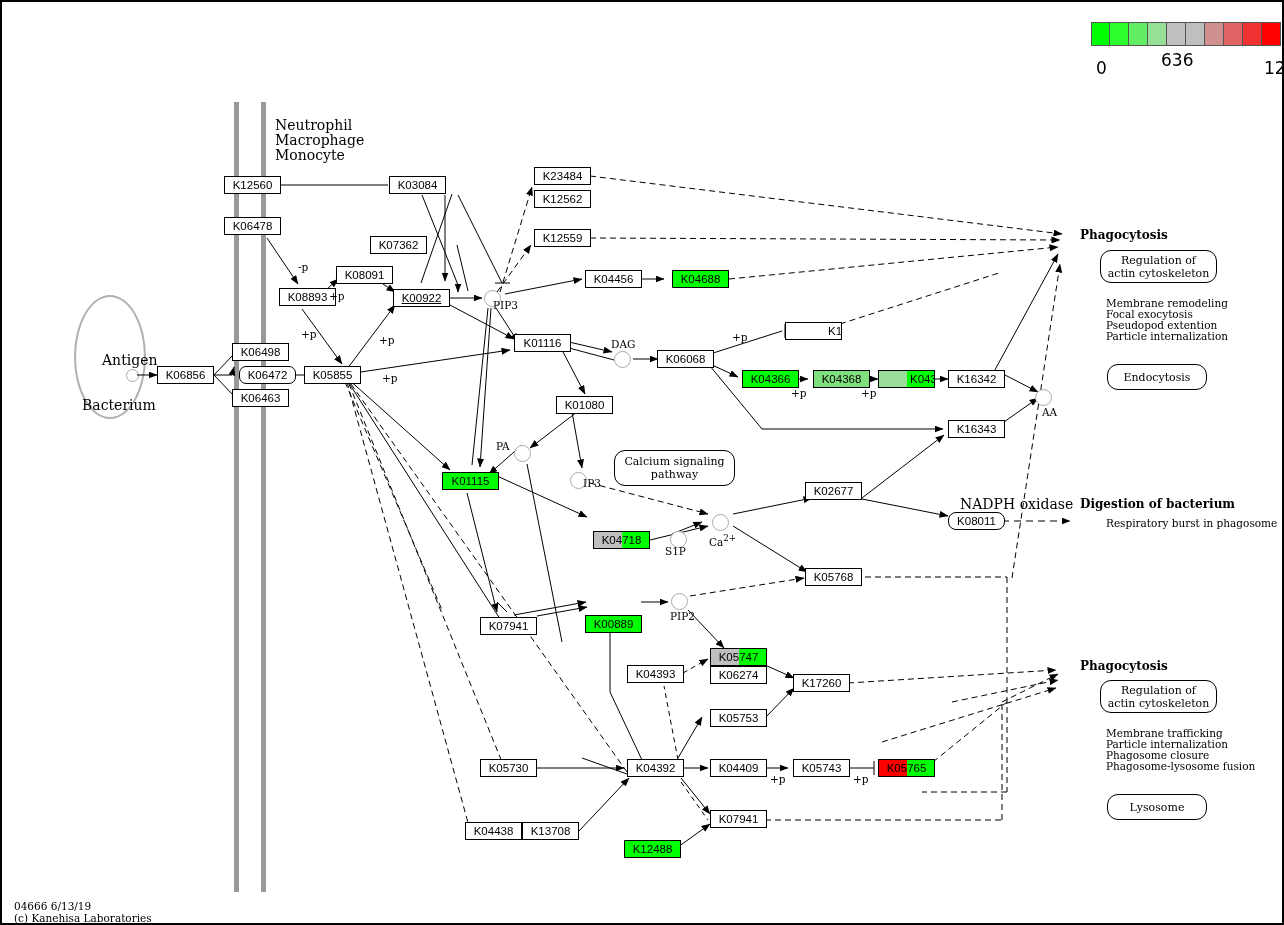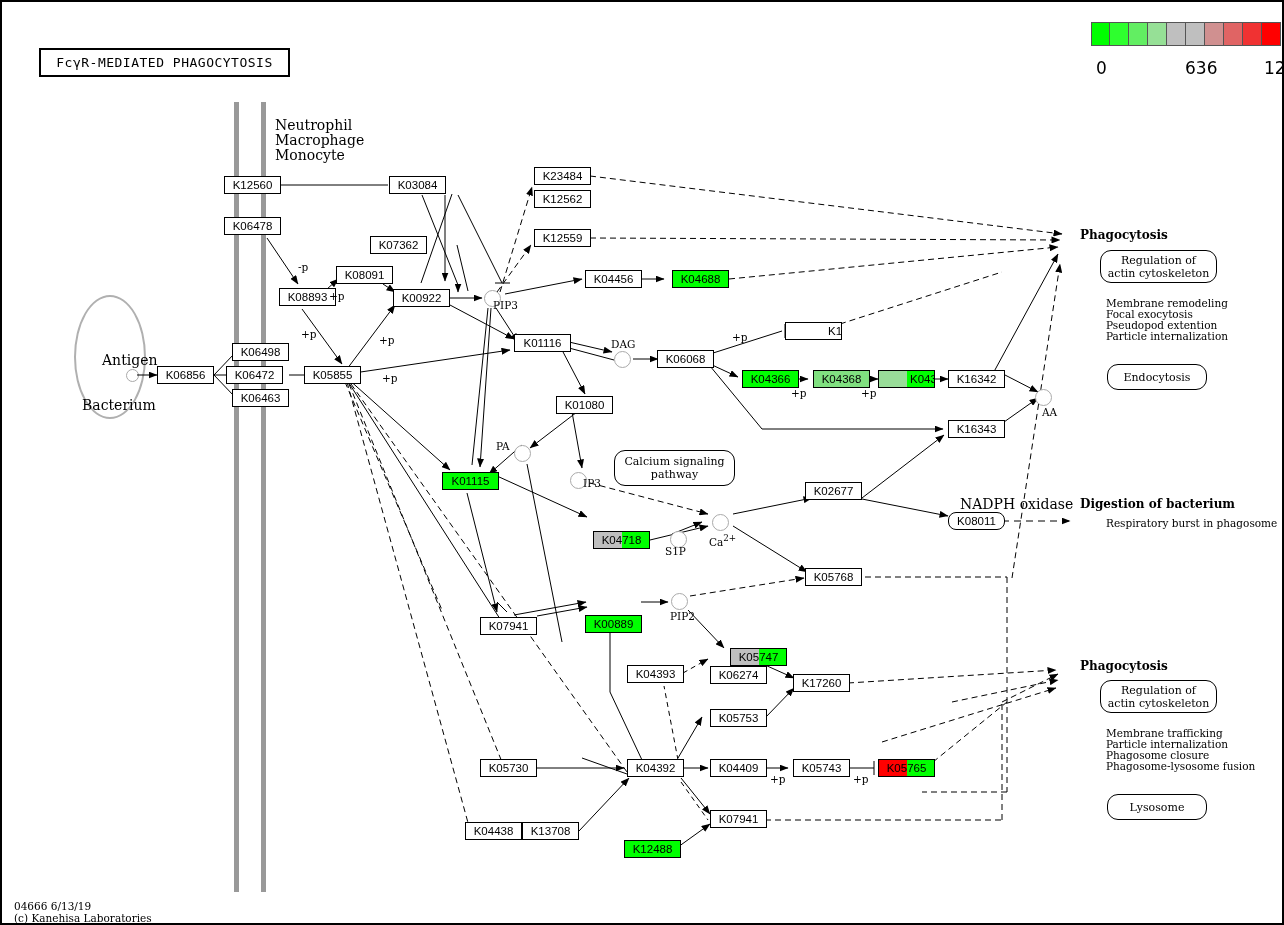--- a/index.html
+++ b/index.html
@@ -48,36 +48,35 @@
   .legnum{position:absolute;font-family:"DejaVu Sans",sans-serif;font-size:17px;color:#000;}
 
   
   #footer{position:absolute;left:12px;top:898px;font-family:"DejaVu Serif",serif;font-size:10.5px;line-height:12px;color:#000;}
 </style>
 </head>
 <body>
 
 <div id="root">
 
-  <div id="title">FcγR-MEDIATED PHAGOCYTOSIS</div>
 
   <div id="legend">
       <div style="background: rgb(0, 255, 0);"></div>
       <div style="background: rgb(46, 255, 46);"></div>
       <div style="background: rgb(98, 238, 98);"></div>
       <div style="background: rgb(150, 224, 150);"></div>
       <div style="background: rgb(191, 191, 191);"></div>
       <div style="background: rgb(191, 191, 191);"></div>
       <div style="background: rgb(208, 144, 144);"></div>
       <div style="background: rgb(224, 100, 100);"></div>
       <div style="background: rgb(240, 50, 50);"></div>
       <div style="background: rgb(255, 0, 0);"></div>
     </div>
   <div class="legnum" style="left:1094px;top:56px;">0</div>
-  <div class="legnum" style="left:1159px;top:56px;margin-left:24px;">636</div>
+  <div class="legnum" style="left:1159px;top:48px;">636</div>
   <div class="legnum" style="left:1224px;top:56px;margin-left:38px;">1271</div>
 
   <div class="memb" style="left:232px;top:100px;height:790px;"></div>
   <div class="memb" style="left:259px;top:100px;height:790px;"></div>
 
   <div id="cell"></div>
   <div class="lbl" style="left:100px;top:351px;">Antigen</div>
   <div class="lbl" style="left:80px;top:396px;text-align:right;">Bacterium</div>
   <div class="node sm" style="left:124px;top:367px;"></div>
 
@@ -242,31 +241,31 @@
     </div>
   <div class="kbox" style="left:368px;top:234px;">
       <span class="txt">K07362</span>
     </div>
   <div class="kbox" style="left:334px;top:264px;">
       <span class="txt">K08091</span>
     </div>
   <div class="kbox" style="left:277px;top:286px;">
       <span class="txt">K08893</span>
     </div>
-  <div class="kbox" style="left:391px;top:287px;">
+  <div class="kbox" style="left:391px;top:287px;text-decoration:underline;">
       <span class="txt">K00922</span>
     </div>
 
   <div class="kbox" style="left:155px;top:364px;">
       <span class="txt">K06856</span>
     </div>
   <div class="kbox" style="left:230px;top:341px;">
       <span class="txt">K06498</span>
     </div>
-  <div class="kbox" style="left:224px;top:364px;">
+  <div class="kbox" style="left:237px;top:364px;border-radius:7px;">
       <span class="txt">K06472</span>
     </div>
   <div class="kbox" style="left:230px;top:387px;">
       <span class="txt">K06463</span>
     </div>
   <div class="kbox" style="left:302px;top:364px;">
       <span class="txt">K05855</span>
     </div>
 
   <div class="kbox" style="left:532px;top:165px;">
@@ -344,21 +343,21 @@
       <span class="half hr" style="background:#00ff00"></span>
       <span class="txt">K00889</span>
     </div>
   <div class="kbox" style="left:803px;top:566px;">
       <span class="txt">K05768</span>
     </div>
   <div class="kbox" style="left:478px;top:615px;">
       <span class="txt">K07941</span>
     </div>
 
-  <div class="kbox" style="left:728px;top:646px;">
+  <div class="kbox" style="left:708px;top:646px;">
       <span class="half hl" style="background:#bfbfbf"></span>
       <span class="half hr" style="background:#00ff00"></span>
       <span class="txt">K05747</span>
     </div>
   <div class="kbox" style="left:708px;top:664px;">
       <span class="txt">K06274</span>
     </div>
   <div class="kbox" style="left:625px;top:663px;">
       <span class="txt">K04393</span>
     </div>

